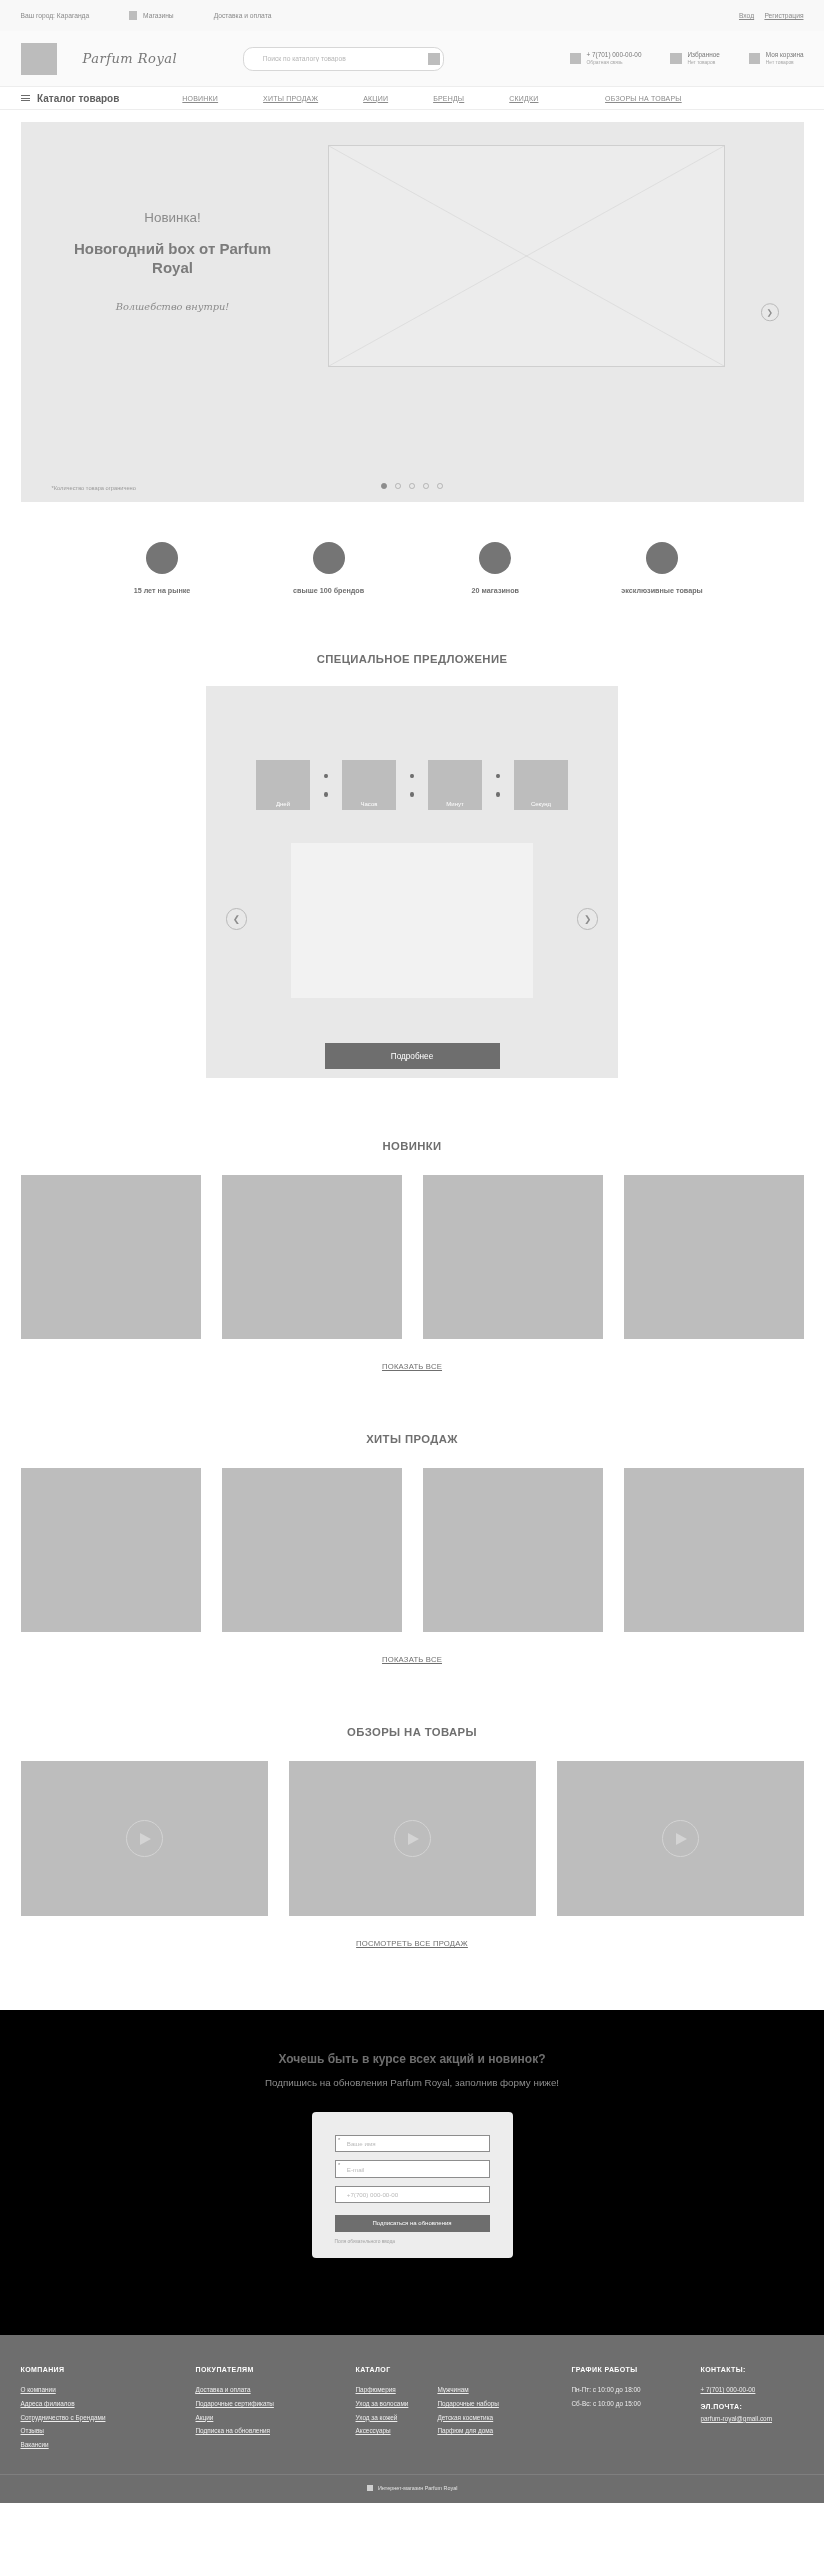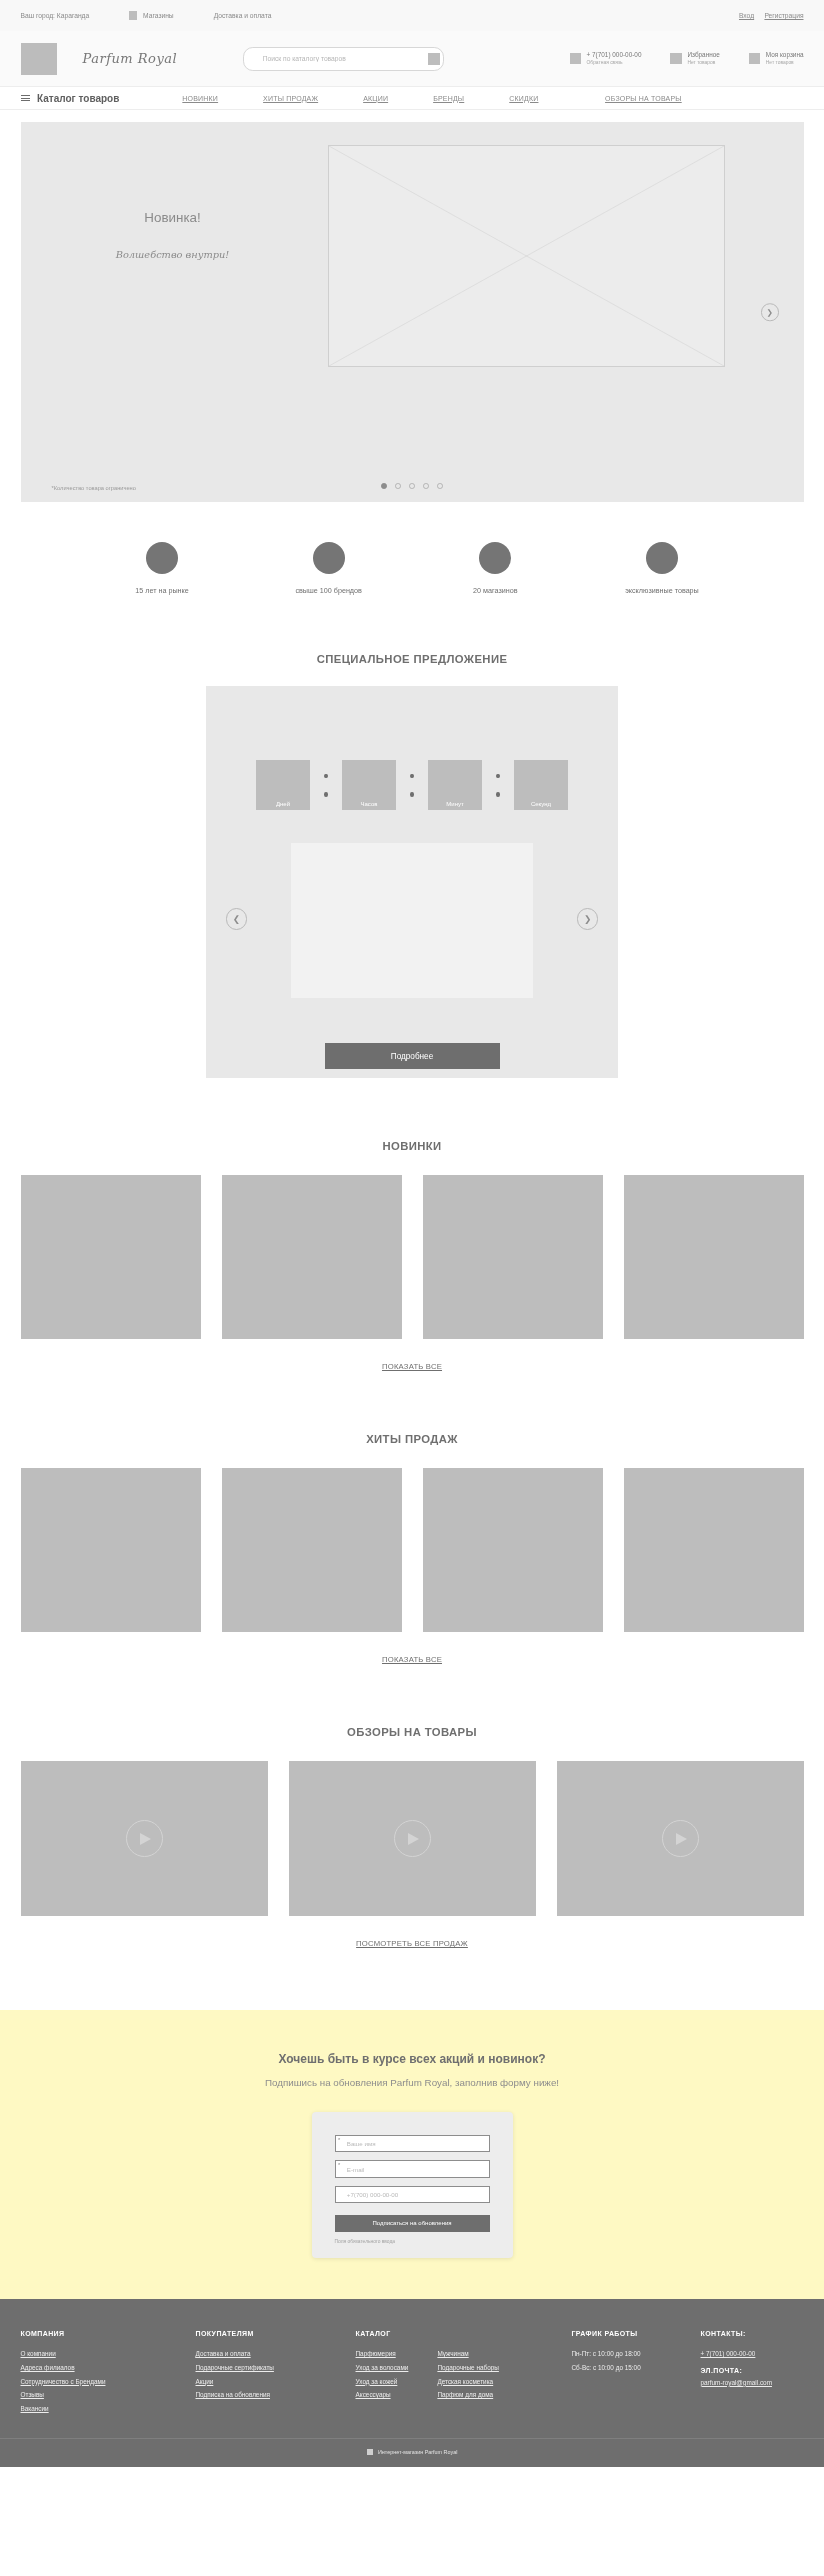--- a/index.html
+++ b/index.html
@@ -103,21 +103,21 @@
     color: #8d8d8d; font-size: 7.7px; cursor: pointer; background: transparent;
   }
   .hero-dots { position: absolute; left: 0; right: 0; bottom: 13.4px; display: flex; justify-content: center; gap: 8.2px; }
   .dot { width: 5.7px; height: 5.7px; border-radius: 50%; border: 0.5px solid #b4b4b4; background: transparent; cursor: pointer; }
   .dot.active { background: #8d8d8d; border-color: #8d8d8d; }
 
   
   .benefits { width: 639px; margin: 40px auto 0; display: flex; justify-content: space-between; }
   .benefit { width: 139px; text-align: center; }
   .benefit-circle { width: 32px; height: 32px; border-radius: 50%; background: #757575; margin: 0 auto 11.3px; }
-  .benefit-label { font-size: 7.2px; font-weight: normal; color: #6f6f6f; }
+  .benefit-label { font-size: 7.2px; font-weight: bold; color: #6f6f6f; }
 
   
   .special { margin-top: 58px; }
   .sec-title {
     text-align: center; font-size: 11.3px; font-weight: bold; color: #6f6f6f;
     letter-spacing: 0.4px;
   }
   .offer-box {
     width: 412px; margin: 21.6px auto 0; height: 392px;
     background: #e8e8e8; position: relative;
@@ -160,21 +160,21 @@
   }
   .play { width: 37px; height: 37px; border: 1px solid #d4d4d4; border-radius: 50%; display: flex; align-items: center; justify-content: center; }
   .play i {
     display: block; width: 0; height: 0; margin-left: 3.1px;
     border-left: 11.3px solid #d4d4d4;
     border-top: 6.7px solid transparent;
     border-bottom: 6.7px solid transparent;
   }
 
   
-  .newsletter { margin-top: 62px; background: #fef9c3; padding: 42px 0 41px; }
+  .newsletter { margin-top: 62px; background: #000000; padding: 42px 0 77px; }
   .nl-title { text-align: center; font-size: 12px; font-weight: bold; color: #6f6f6f; }
   .nl-sub { text-align: center; font-size: 9.8px; color: #8d8d8d; margin-top: 10.3px; }
   .nl-card {
     width: 201px; margin: 24px auto 0; background: #ededed;
     border-radius: 4.1px; padding: 23px 23px 13.4px;
     box-shadow: 0 1px 4.6px rgba(0,0,0,.10);
   }
   .nl-field { position: relative; margin-bottom: 8.2px; }
   .nl-field input {
     width: 100%; height: 17.5px; background: #fff;
@@ -289,20 +289,21 @@
         <a class="nav-link" href="#">СКИДКИ</a>
         <a class="nav-link last" href="#">ОБЗОРЫ НА ТОВАРЫ</a>
       </div>
     </div>
   </div>
 
   <div class="hero-outer">
     <div class="hero">
       <div class="hero-text">
         <div class="hero-kicker">Новинка!</div>
+        <div class="hero-title">Новогодний box от Parfum Royal</div>
         <div class="hero-sub">Волшебство внутри!</div>
       </div>
       <div class="hero-img">
         <svg viewBox="0 0 770 430" preserveAspectRatio="none">
           <line x1="0" y1="0" x2="770" y2="430" stroke="#cfcfcf" stroke-width="1"></line>
           <line x1="770" y1="0" x2="0" y2="430" stroke="#cfcfcf" stroke-width="1"></line>
         </svg>
       </div>
       <div class="hero-note">*Количество товара ограничено</div>
       <button class="hero-next">❯</button>

